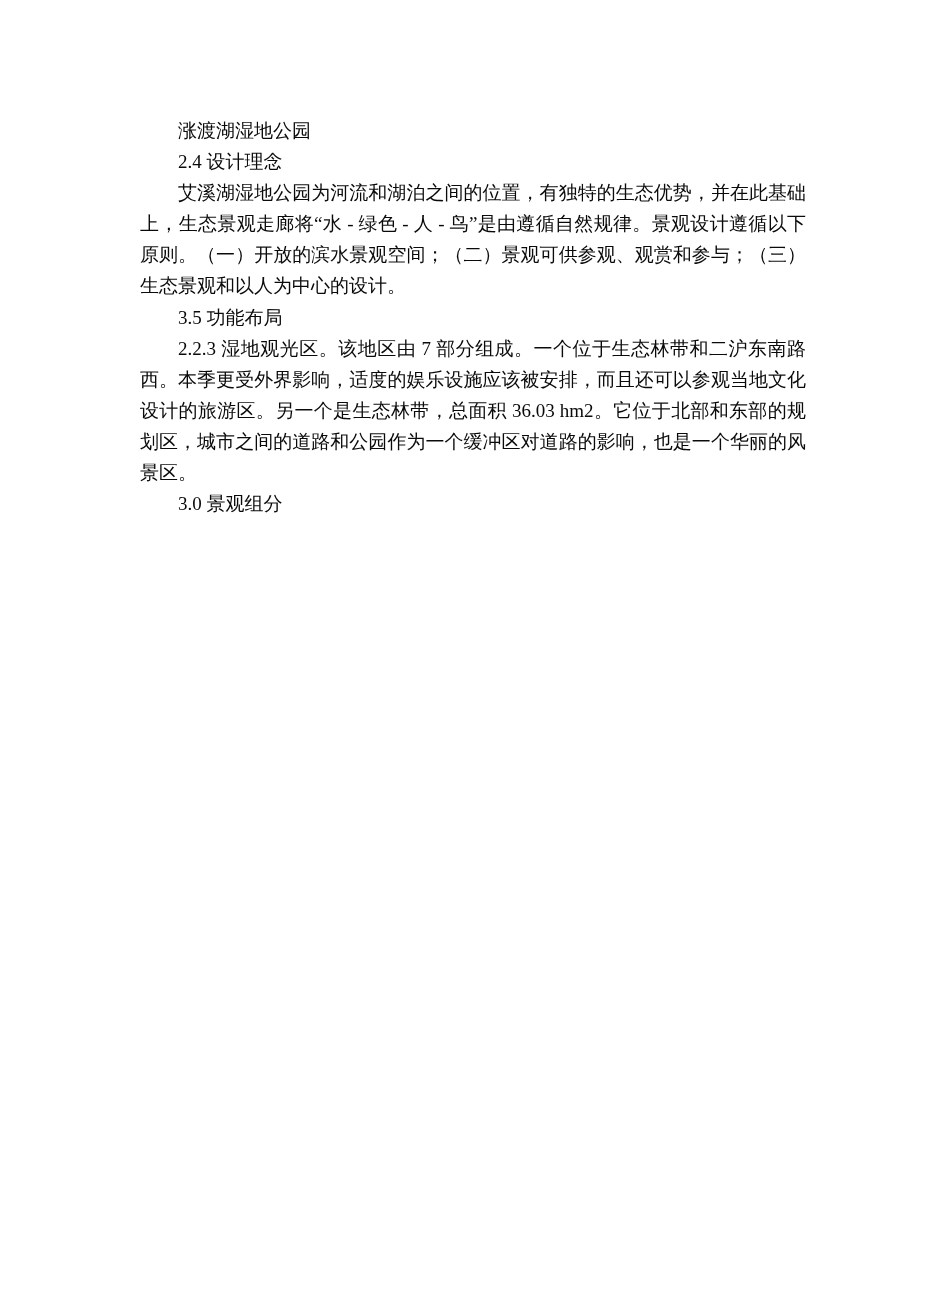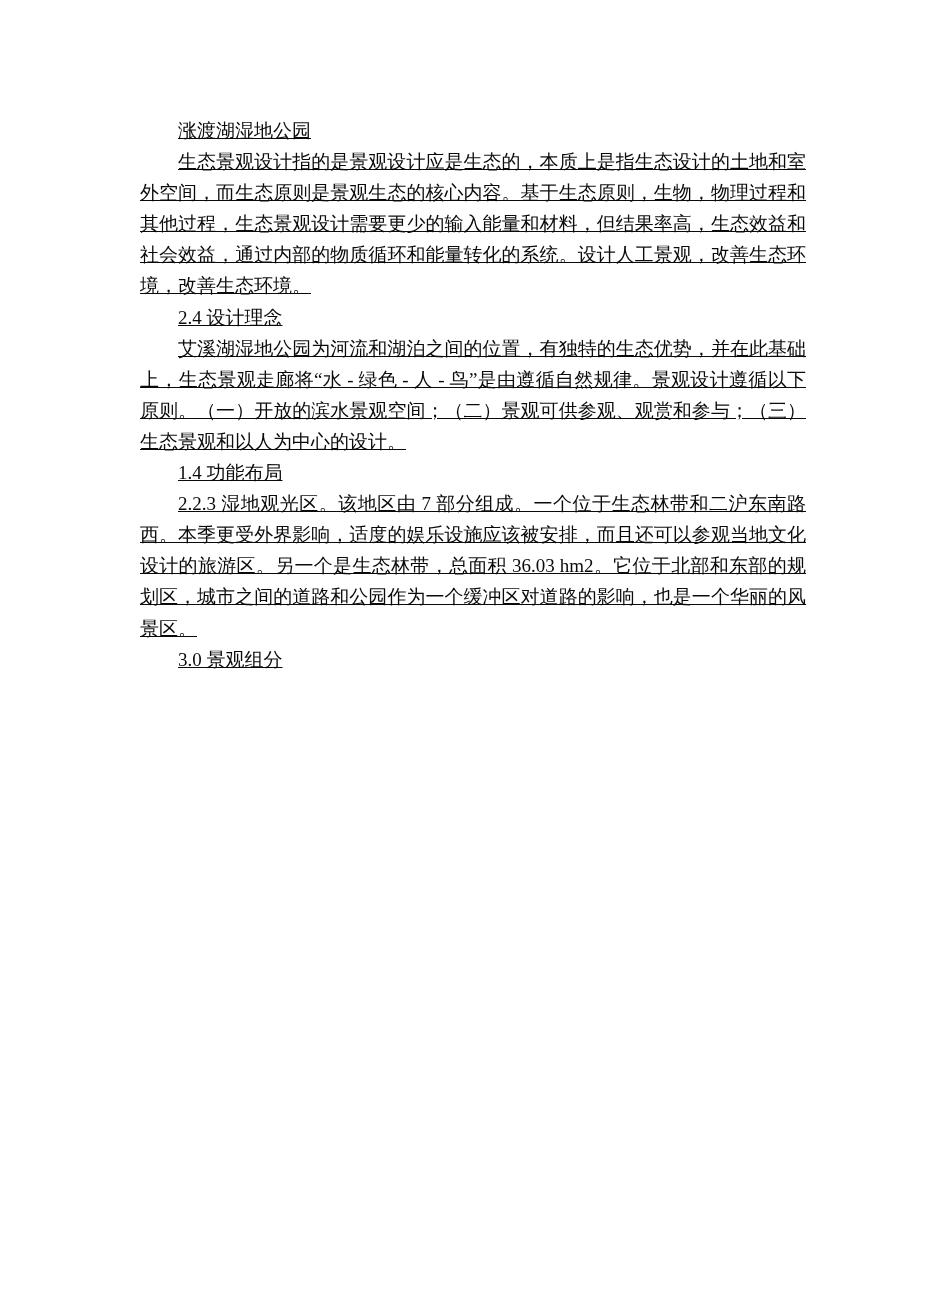--- a/index.html
+++ b/index.html
@@ -29,29 +29,27 @@
   .para {
     margin: 0;
     padding: 0;
     font-size: 19px;
     line-height: 31.1px;
     text-align: justify;
     text-justify: inter-ideograph;
     text-indent: 2em;
     word-break: normal;
     font-weight: 400;
-    text-decoration: underline;
   }
 </style>
 </head>
 <body>
 
 <div class="page">
   <div class="text-block" id="text-block">
       <p class="para">涨渡湖湿地公园</p>
-      <p class="para">生态景观设计指的是景观设计应是生态的，本质上是指生态设计的土地和室外空间，而生态原则是景观生态的核心内容。基于生态原则，生物，物理过程和其他过程，生态景观设计需要更少的输入能量和材料，但结果率高，生态效益和社会效益，通过内部的物质循环和能量转化的系统。设计人工景观，改善生态环境，改善生态环境。</p>
       <p class="para">2.4 设计理念</p>
       <p class="para">艾溪湖湿地公园为河流和湖泊之间的位置，有独特的生态优势，并在此基础上，生态景观走廊将“水 - 绿色 - 人 - 鸟”是由遵循自然规律。景观设计遵循以下原则。（一）开放的滨水景观空间；（二）景观可供参观、观赏和参与；（三）生态景观和以人为中心的设计。</p>
-      <p class="para">1.4 功能布局</p>
+      <p class="para">3.5 功能布局</p>
       <p class="para">2.2.3 湿地观光区。该地区由 7 部分组成。一个位于生态林带和二沪东南路西。本季更受外界影响，适度的娱乐设施应该被安排，而且还可以参观当地文化设计的旅游区。另一个是生态林带，总面积 36.03 hm2。它位于北部和东部的规划区，城市之间的道路和公园作为一个缓冲区对道路的影响，也是一个华丽的风景区。</p>
       <p class="para">3.0 景观组分</p>
     </div>
 </div>
 
 </body></html>

